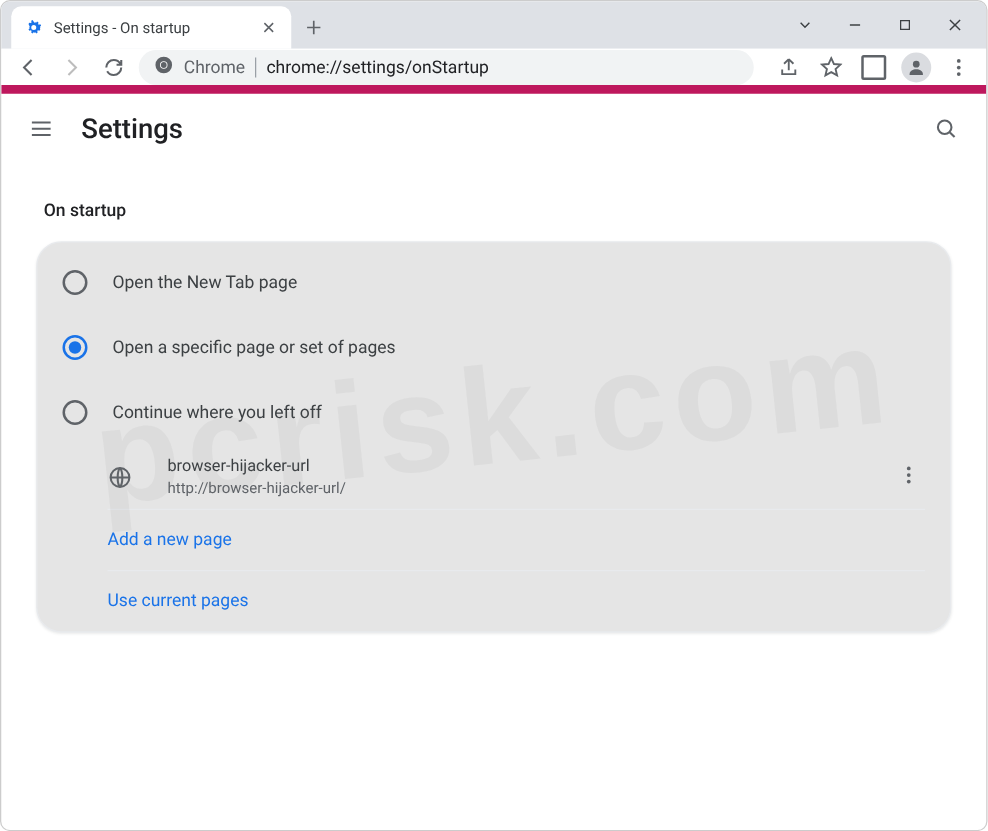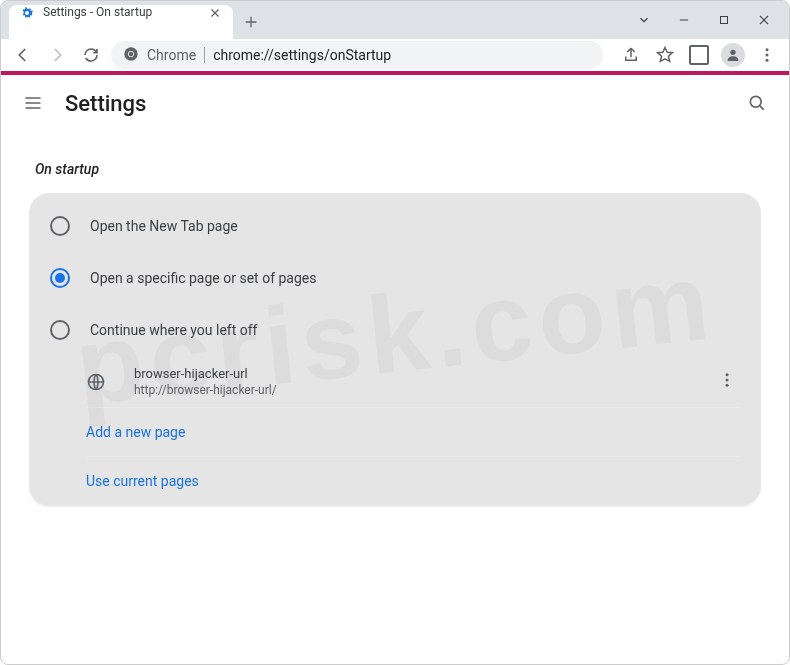--- a/index.html
+++ b/index.html
@@ -20,38 +20,38 @@
       display: flex;
       align-items: flex-end;
       padding-left: 8px;
     }
     .tab {
       background: #fff;
       height: 34px;
       width: 224px;
       border-radius: 8px 8px 0 0;
       display: flex;
-      align-items: flex-start;
+      align-items: center;
       padding: 0 10px;
       font-size: 12px;
       color: #3c4043;
       gap: 8px;
       position: relative;
     }
     .tab-favicon { width: 16px; height: 16px; flex-shrink: 0; }
     .tab-title { flex: 1; white-space: nowrap; overflow: hidden; text-overflow: ellipsis; }
     .tab-close { width: 16px; height: 16px; display: flex; align-items: center; justify-content: center; color: #5f6368; font-size: 13px; cursor: pointer;}
     .new-tab-btn { width: 28px; height: 28px; margin: 0 4px 3px; display: flex; align-items: center; justify-content: center; color: #5f6368; font-size: 18px; cursor: pointer;}
     .window-controls { position: absolute; right: 8px; top: 0; height: 38px; display: flex; align-items: center; gap: 6px;}
     .win-btn { width: 34px; height: 28px; display: flex; align-items: center; justify-content: center; color: #3c4043; cursor: pointer;}
     
     .toolbar {
       height: 36px;
       background: #fff;
-      border-bottom: 4px solid #be185d;
+      border-bottom: 7px solid #be185d;
       display: flex;
       align-items: center;
       padding: 0 8px;
       gap: 6px;
     }
     .nav-btn { width: 28px; height: 28px; display: flex; align-items: center; justify-content: center; color: #5f6368; border-radius: 50%; cursor: pointer;}
     .nav-btn.disabled { color: #bdbdbd; }
     .omnibox { flex: 1; height: 28px; background: #f1f3f4; border-radius: 14px; display: flex; align-items: center; padding: 0 12px; gap: 8px; font-size: 14px;}
     .omnibox-chrome-label { color: #5f6368; }
     .omnibox-divider { width: 1px; height: 16px; background: #9aa0a6; }
@@ -67,21 +67,21 @@
       align-items: center;
       padding: 0 20px;
       gap: 20px;
       justify-content: space-between;
     }
     .hamburger { cursor: pointer; color: #5f6368; width: 24px; height: 24px; display:flex; align-items:center; justify-content:center;}
     .settings-title { font-size: 22px; color: #202124; font-weight: 500;}
     .settings-search { margin-left: auto; cursor: pointer; color: #5f6368; width:24px; height:24px; display:flex; align-items:center; justify-content:center;}
     
     .content { padding: 10px 28px 0;}
-    .section-heading { font-size: 14px; color: #202124; margin: 20px 0 16px 6px; font-weight: 500; font-style: italic;}
+    .section-heading { font-size: 14px; color: #202124; margin: 20px 0 16px 6px; font-weight: 500;}
     .card {
       background: #e5e5e5;
       border: 1px solid #e8eaed;
       border-radius: 20px;
       box-shadow: 0 1px 2px rgba(60,64,67,.1);
       padding: 6px 0 0;
     }
     .radio-row { display: flex; align-items: center; padding: 16px 20px; gap: 20px; cursor: pointer;}
     .radio { width: 20px; height: 20px; border: 2px solid #5f6368; border-radius: 50%; flex-shrink:0; display:flex; align-items:center; justify-content:center;}
     .radio.selected { border-color: #1a73e8;}

